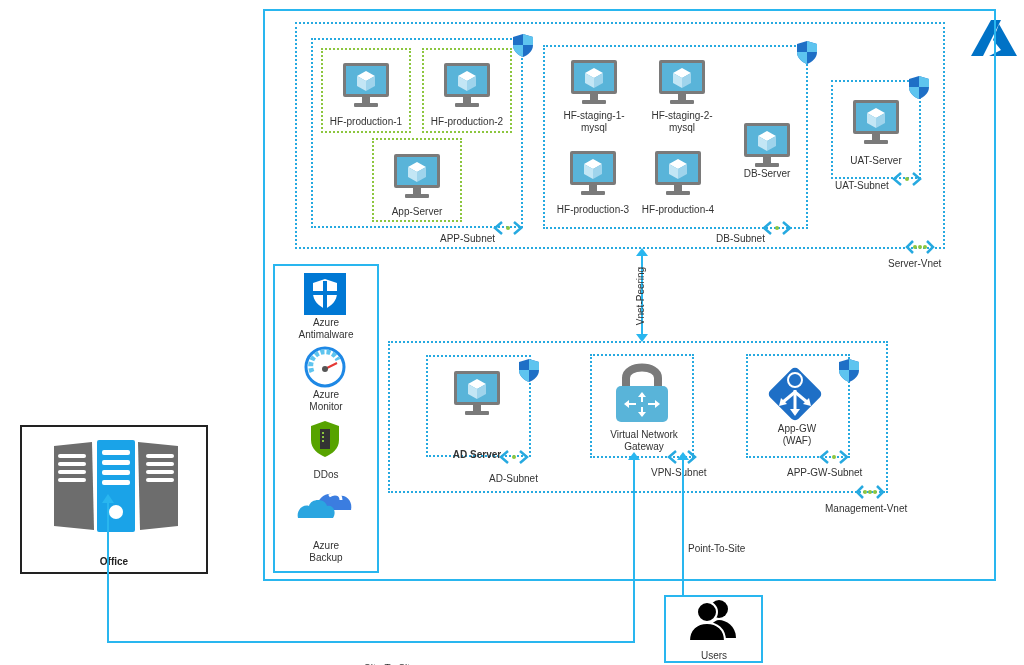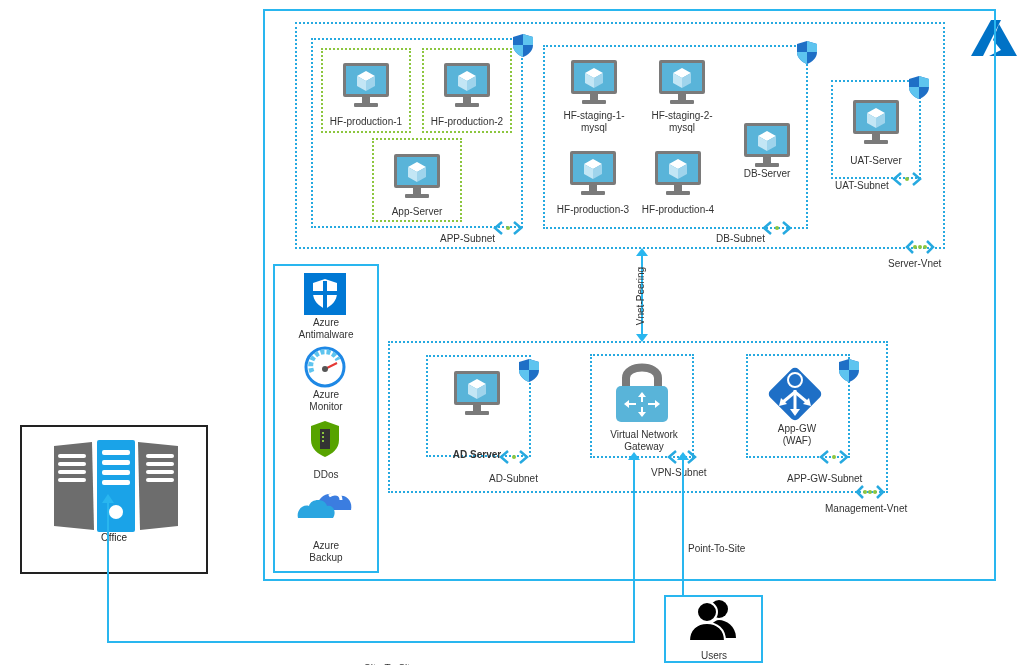--- a/index.html
+++ b/index.html
@@ -261,21 +261,21 @@
       <line x1="32" y1="30" x2="20" y2="40" stroke="#fff" stroke-width="3"></line>
       <polygon points="16,44 18,36 24,42" fill="#fff"></polygon>
       <line x1="32" y1="30" x2="44" y2="40" stroke="#fff" stroke-width="3"></line>
       <polygon points="48,44 40,42 46,36" fill="#fff"></polygon>
     </svg>
 </div>
 <div class="lbl" style="left:755px;top:423px;width:84px;"><span>App-GW</span><br><span>(WAF)</span></div>
 <svg class="subnet-ic" style="left:819px;top:449px;">
     <use href="#subnet-sym"></use>
   </svg>
-<div class="lbl" style="left:787px;top:467px;margin-top:6px;">APP-GW-Subnet</div>
+<div class="lbl" style="left:787px;top:467px;">APP-GW-Subnet</div>
 
 <div class="abs" style="left:20px;top:425px;width:188px;height:149px;border:2px solid #222;box-sizing:border-box;"></div>
 <div class="abs" style="left:52px;top:440px;width:128px;height:92px;">
   <svg width="128" height="92" viewBox="0 0 128 92">
     <path d="M2 6 L40 2 L42 90 L2 86 Z" fill="#6d6d6d"></path>
     <rect x="6" y="14" width="28" height="4" rx="2" fill="#fff"></rect>
       <rect x="6" y="22" width="28" height="4" rx="2" fill="#fff"></rect>
       <rect x="6" y="30" width="28" height="4" rx="2" fill="#fff"></rect>
       <rect x="6" y="38" width="28" height="4" rx="2" fill="#fff"></rect>
     <rect x="45" y="0" width="38" height="92" rx="2" fill="#1aa3e8"></rect>
@@ -284,21 +284,21 @@
       <rect x="50" y="30" width="28" height="5" rx="2" fill="#fff"></rect>
       <rect x="50" y="40" width="28" height="5" rx="2" fill="#fff"></rect>
     <circle cx="64" cy="72" r="7" fill="#fff"></circle>
     <path d="M86 2 L126 6 L126 86 L88 90 Z" fill="#6d6d6d"></path>
     <rect x="94" y="14" width="28" height="4" rx="2" fill="#fff"></rect>
       <rect x="94" y="22" width="28" height="4" rx="2" fill="#fff"></rect>
       <rect x="94" y="30" width="28" height="4" rx="2" fill="#fff"></rect>
       <rect x="94" y="38" width="28" height="4" rx="2" fill="#fff"></rect>
   </svg>
 </div>
-<div class="lbl" style="left:84px;top:532px;width:60px;font-weight:normal;color:#222;">Office</div>
+<div class="lbl" style="left:84px;top:556px;width:60px;font-weight:bold;color:#222;">Office</div>
 
 <div class="line" style="left:107px;top:501px;width:2px;height:142px;"></div>
 <div class="line" style="left:107px;top:641px;width:528px;height:2px;"></div>
 <div class="line" style="left:633px;top:457px;width:2px;height:186px;"></div>
 <svg class="abs" style="left:102px;top:494px;" width="12" height="9">
     <polygon points="6,0 12,9 0,9" fill="#29b6ef"></polygon>
   </svg>
 <svg class="abs" style="left:628px;top:452px;" width="12" height="8">
     <polygon points="6,0 12,8 0,8" fill="#29b6ef"></polygon>
   </svg>

